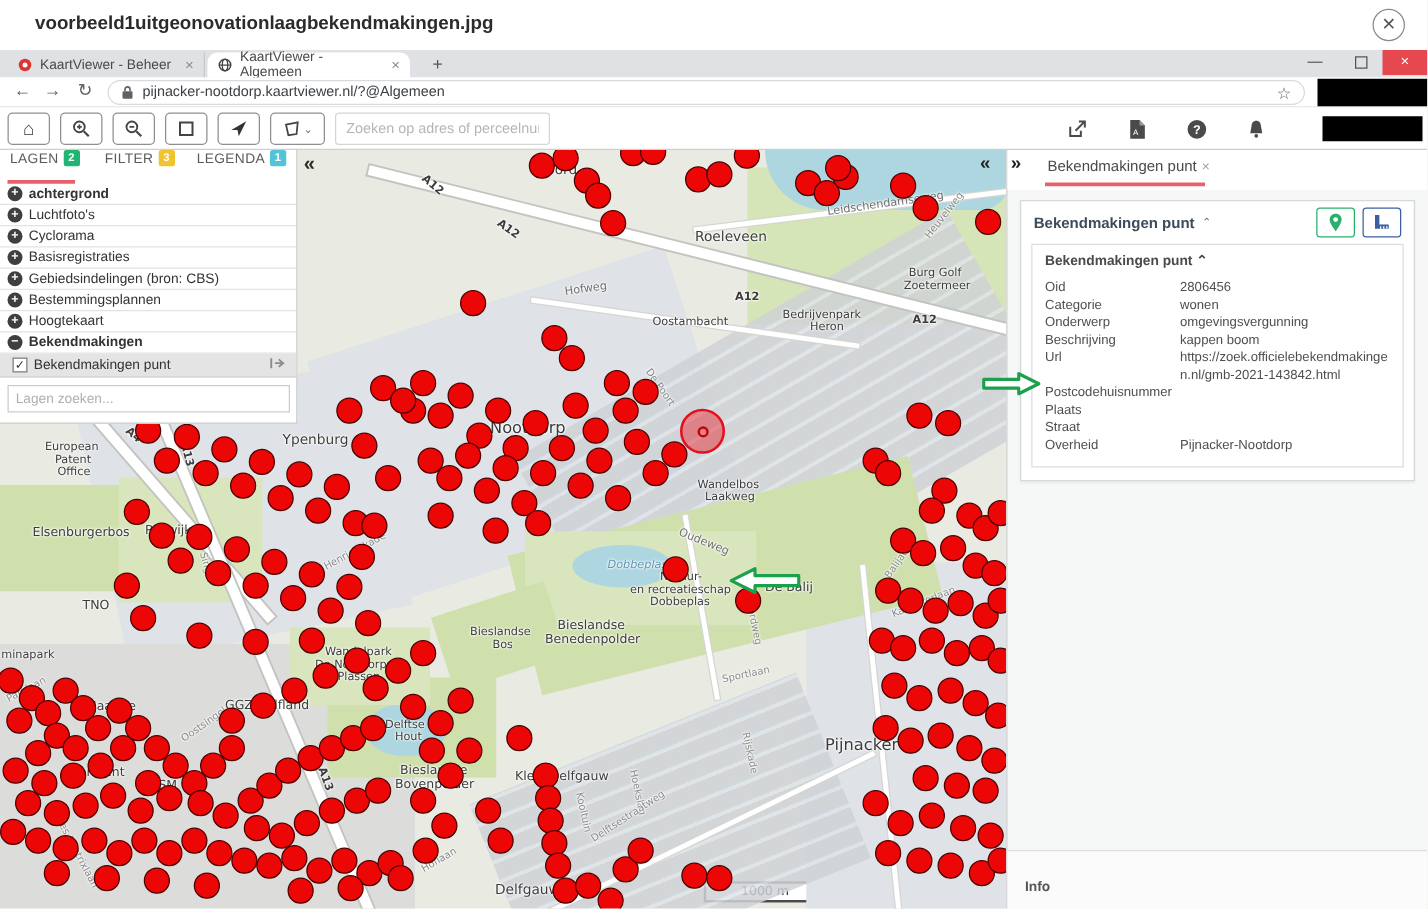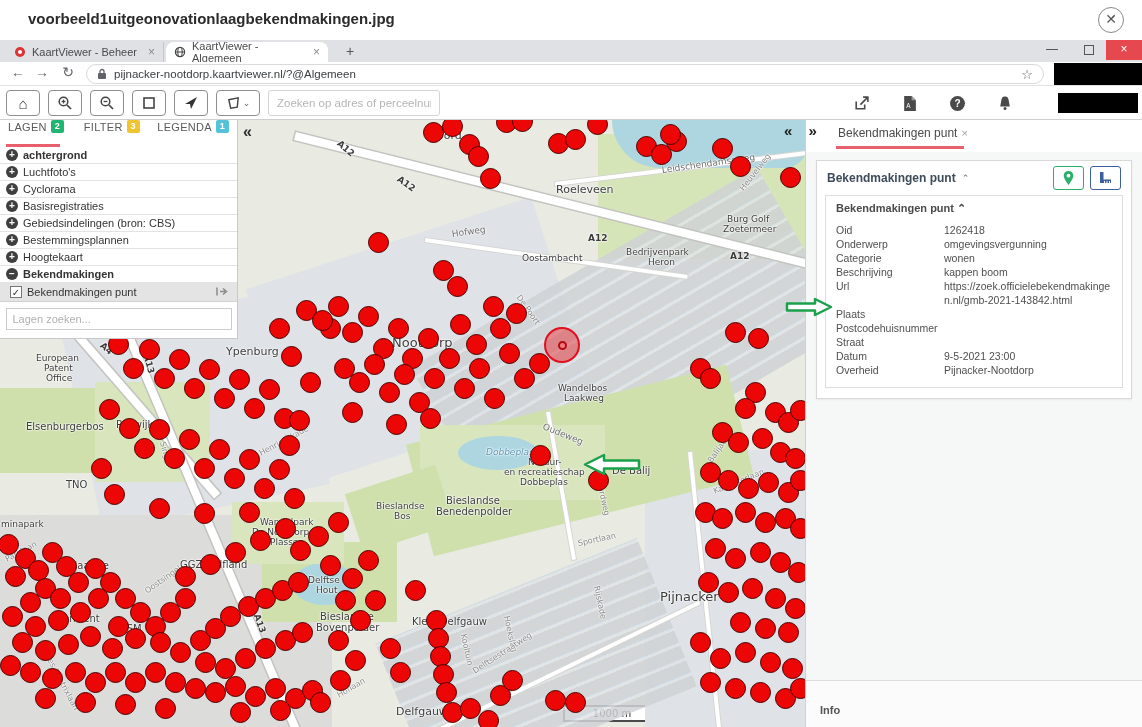--- a/index.html
+++ b/index.html
@@ -640,53 +640,49 @@
                 </svg>
               </span>
           </span>
         </span>
       </div>
       <div id="inner-card">
         <div id="ic-title">Bekendmakingen punt ⌃</div>
         <div id="field-list">
             <div class="frow">
               <span class="flabel">Oid</span>
-              <span class="fvalue">1262418</span>
+              <span class="fvalue">2806456</span>
+            </div>
+            <div class="frow">
+              <span class="flabel">Categorie</span>
+              <span class="fvalue">wonen</span>
             </div>
             <div class="frow">
               <span class="flabel">Onderwerp</span>
               <span class="fvalue">omgevingsvergunning</span>
             </div>
             <div class="frow">
-              <span class="flabel">Categorie</span>
-              <span class="fvalue">wonen</span>
-            </div>
-            <div class="frow">
               <span class="flabel">Beschrijving</span>
               <span class="fvalue">kappen boom</span>
             </div>
             <div class="frow">
               <span class="flabel">Url</span>
               <span class="fvalue">https://zoek.officielebekendmakingen.nl/gmb-2021-143842.html</span>
             </div>
             <div class="frow">
+              <span class="flabel">Postcodehuisnummer</span>
+              <span class="fvalue"></span>
+            </div>
+            <div class="frow">
               <span class="flabel">Plaats</span>
               <span class="fvalue"></span>
             </div>
             <div class="frow">
-              <span class="flabel">Postcodehuisnummer</span>
-              <span class="fvalue"></span>
-            </div>
-            <div class="frow">
               <span class="flabel">Straat</span>
               <span class="fvalue"></span>
-            </div>
-            <div class="frow">
-              <span class="flabel">Datum</span>
-              <span class="fvalue">9-5-2021 23:00</span>
             </div>
             <div class="frow">
               <span class="flabel">Overheid</span>
               <span class="fvalue">Pijnacker-Nootdorp</span>
             </div>
           </div>
       </div>
     </div>
     <div id="rp-info">Info</div>
   </div>

